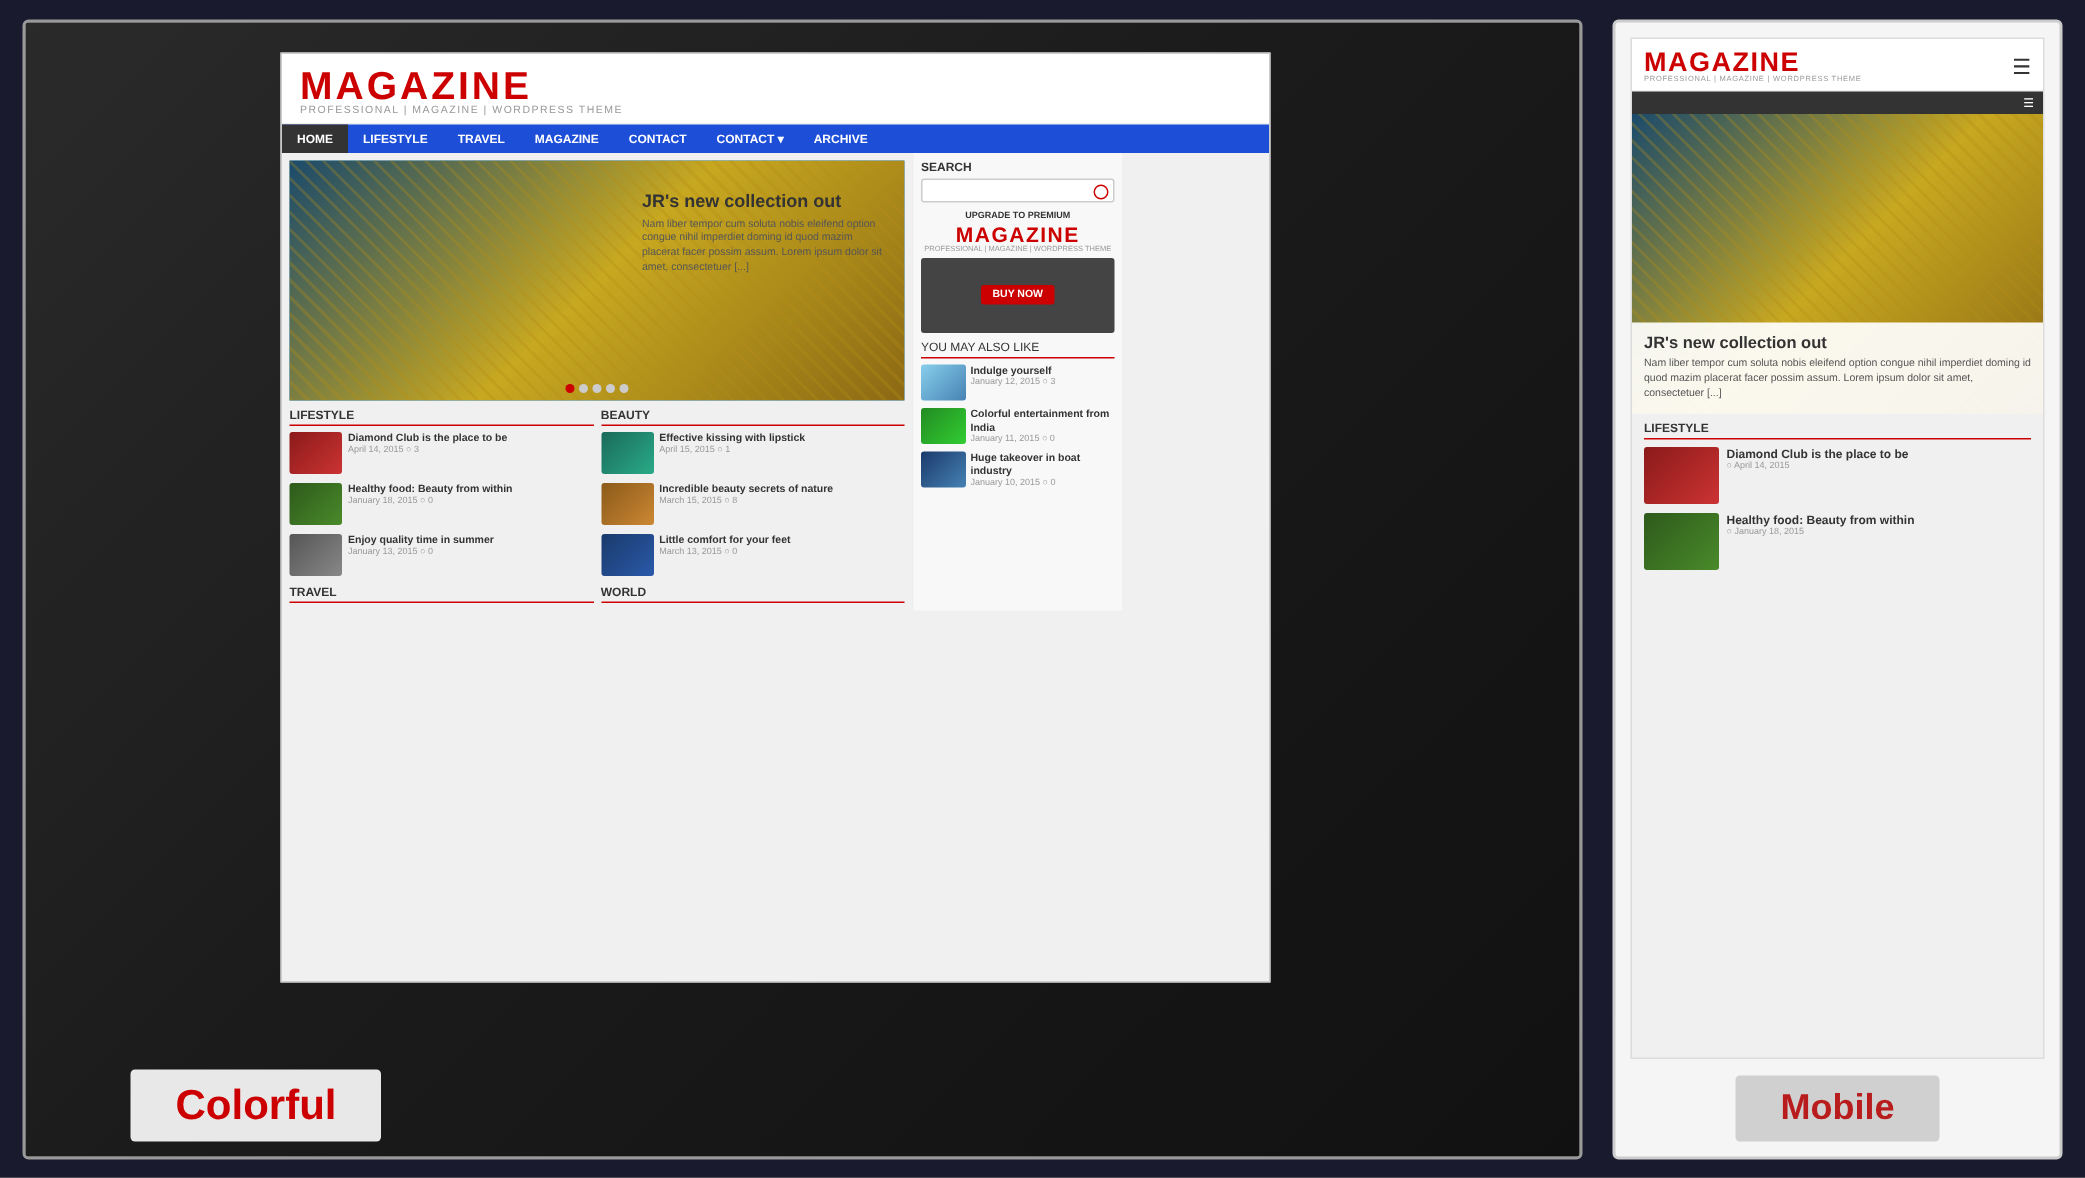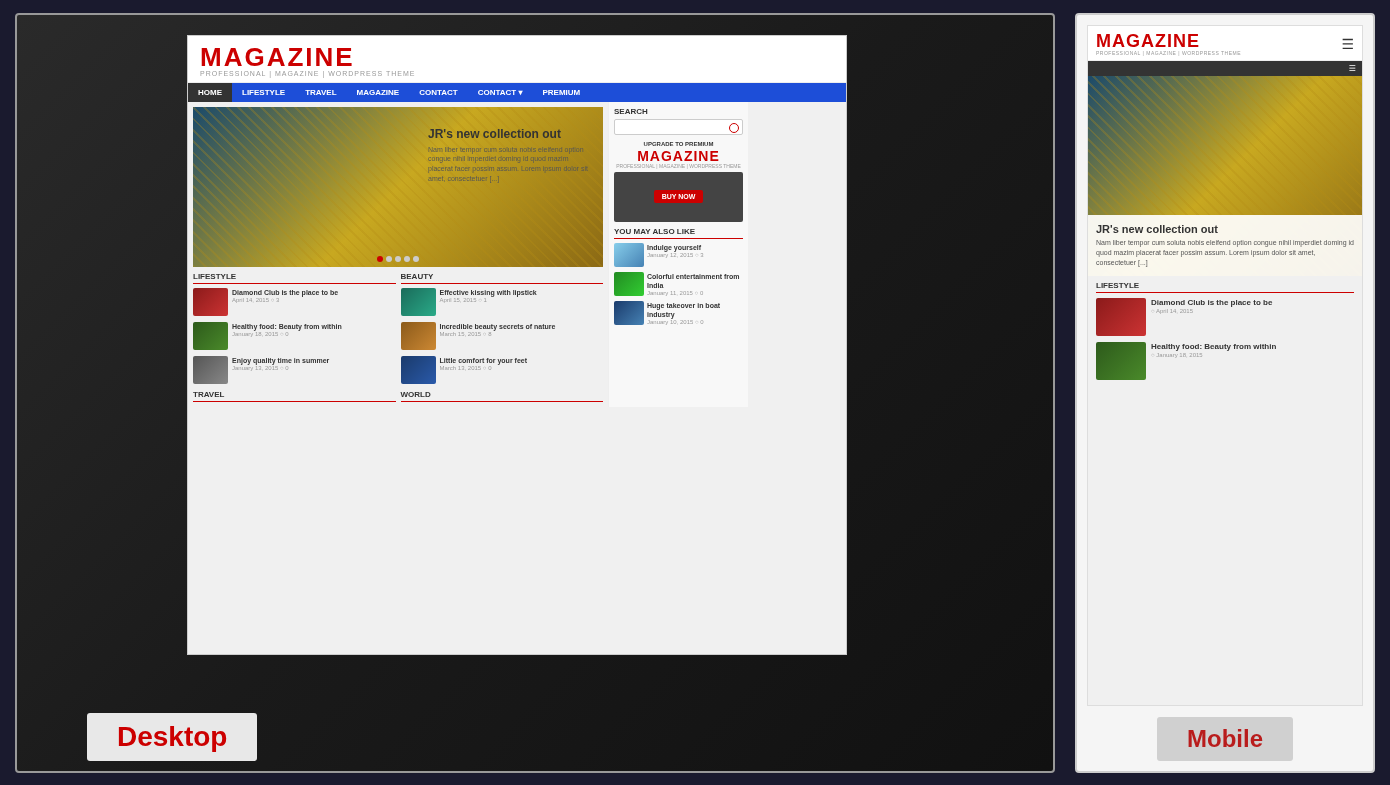--- a/index.html
+++ b/index.html
@@ -295,21 +295,21 @@
       height: 50px;
       margin: 3px 0;
       border-radius: 2px;
       display: flex;
       align-items: center;
       justify-content: center;
     }
 
     .you-may-like-title {
       font-size: 8px;
-      font-weight: bold;
+      font-weight: normal;
       color: #333;
       border-bottom: 1px solid #cc0000;
       padding-bottom: 2px;
       margin-bottom: 4px;
       text-transform: uppercase;
     }
 
     .you-may-article {
       display: flex;
       gap: 3px;
@@ -498,21 +498,21 @@
       <div class="mag-tagline">PROFESSIONAL | MAGAZINE | WORDPRESS THEME</div>
     </div>
 
     <div class="mag-nav">
       <div class="mag-nav-item active">HOME</div>
       <div class="mag-nav-item">LIFESTYLE</div>
       <div class="mag-nav-item">TRAVEL</div>
       <div class="mag-nav-item">MAGAZINE</div>
       <div class="mag-nav-item">CONTACT</div>
       <div class="mag-nav-item">CONTACT ▾</div>
-      <div class="mag-nav-item">PREMIUM</div>
+      <div class="mag-nav-item">ARCHIVE</div>
     </div>
 
     <div class="mag-content">
 
       <div class="mag-main">
 
         <div class="mag-hero">
           <div class="mag-hero-img">
             <div class="zipper-overlay"></div>
           </div>
@@ -619,21 +619,21 @@
           <div>
             <div class="mag-article-title">Huge takeover in boat industry</div>
             <div class="mag-article-meta">January 10, 2015 ○ 0</div>
           </div>
         </div>
       </div>
     </div>
   </div>
 
   <div class="desktop-label">
-    <span>Desktop</span>
+    <span>Colorful</span>
   </div>
 </div>
 
 <div class="mobile-panel">
   <div class="mobile-mag">
 
     <div class="mobile-mag-header">
       <div>
         <div class="mobile-mag-logo">MAGAZINE</div>
         <div class="mobile-mag-tagline">PROFESSIONAL | MAGAZINE | WORDPRESS THEME</div>

